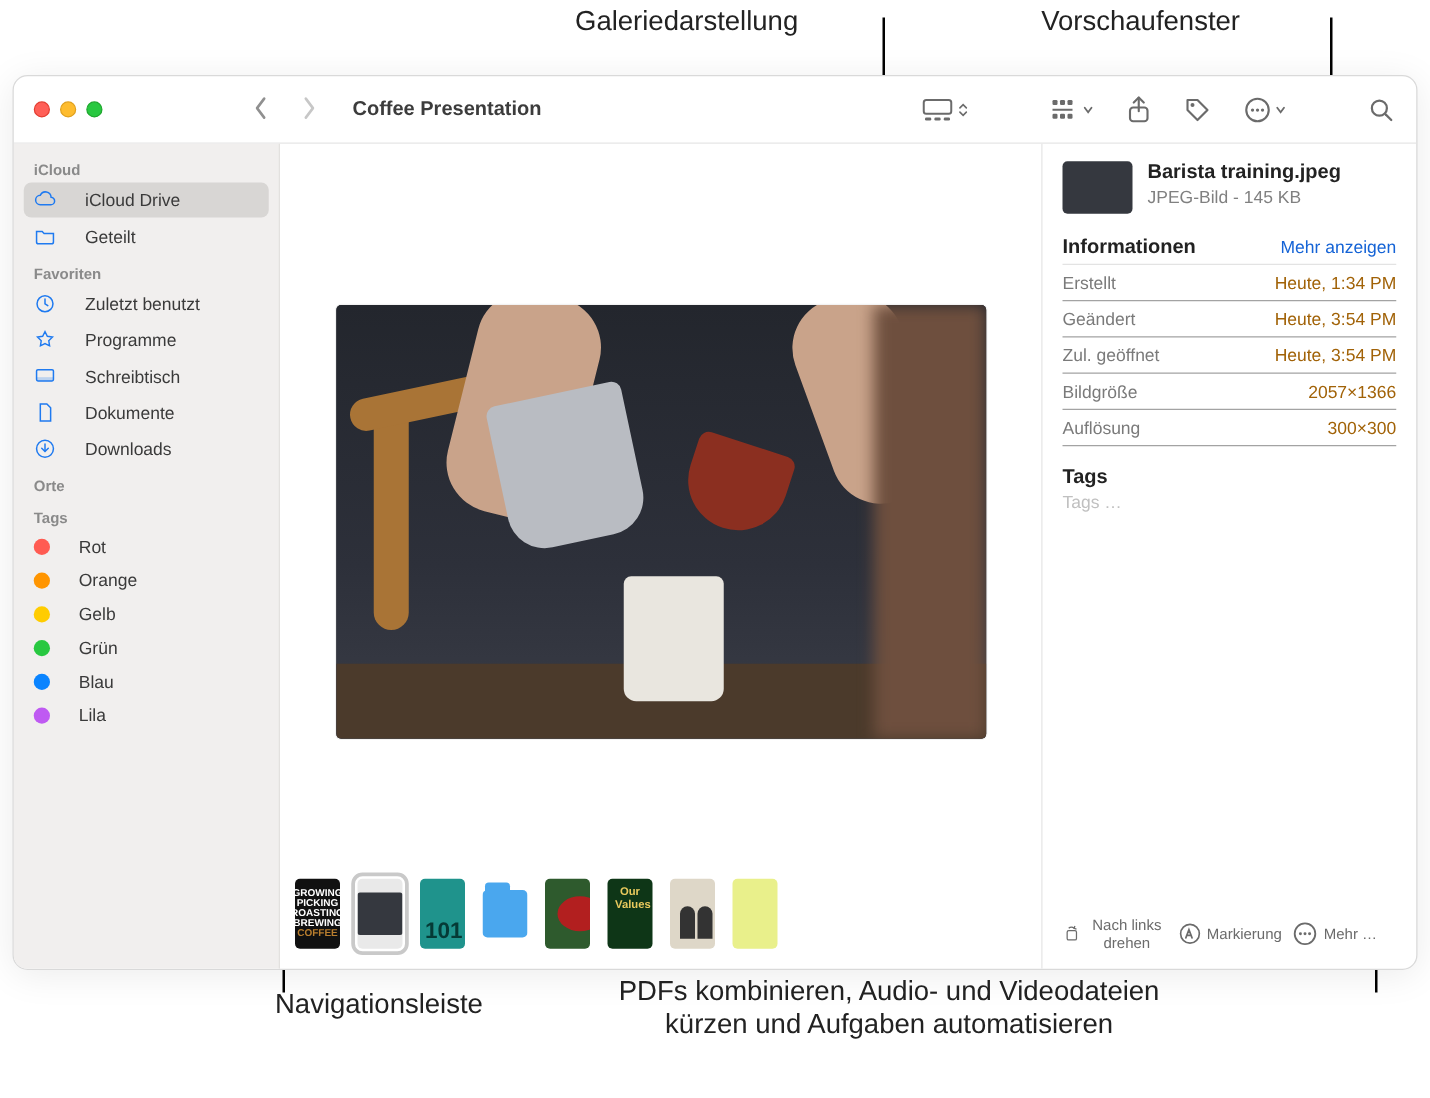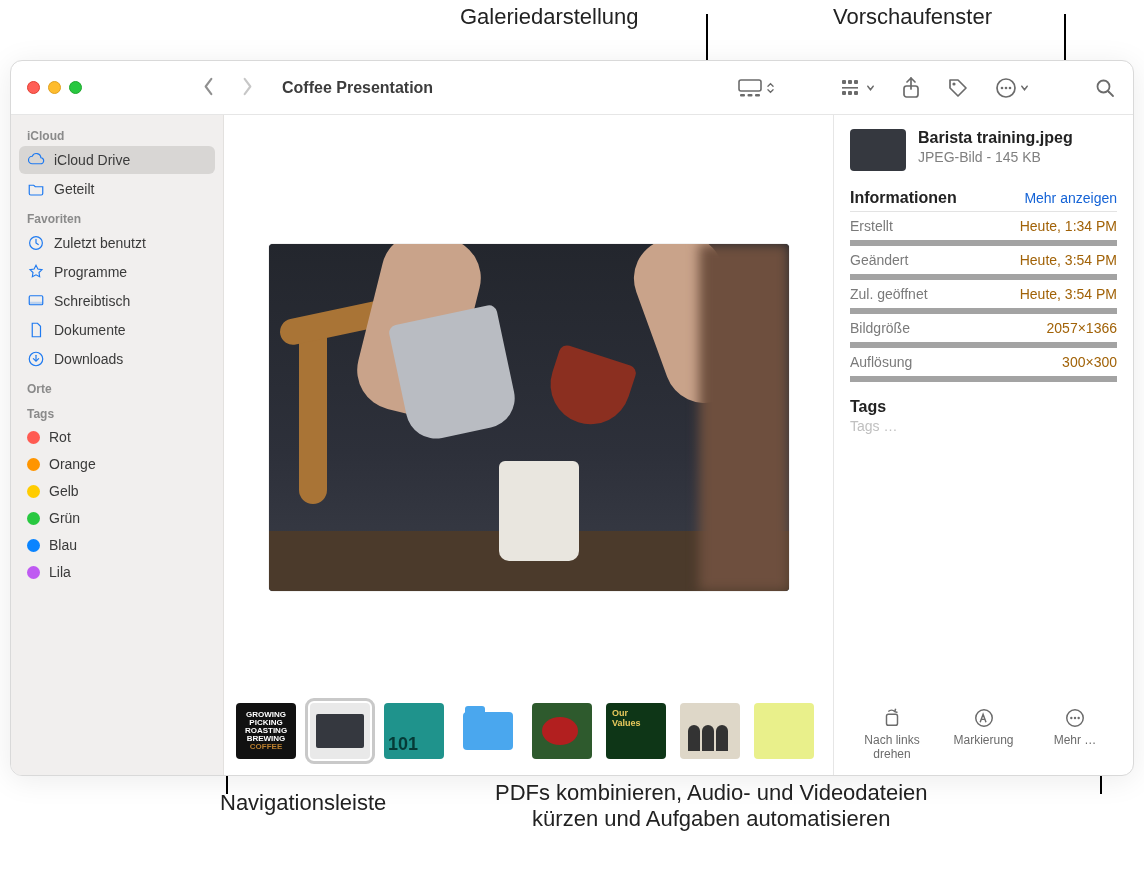--- a/index.html
+++ b/index.html
@@ -63,21 +63,21 @@
     background: #f1efee;
     border-right: 1px solid #e3e1df;
     padding: 6px 8px;
     display:flex;
     flex-direction:column;
     gap:1px;
     font-size:14px;
     overflow:hidden;
   }
   .sb-header { color:#8a8a8a; font-size:12px; font-weight:600; padding:8px 8px 2px; }
-  .sb-item { display:flex; align-items:center; gap:9px; padding:5px 8px; border-radius:6px; color:#3a3a3a; }
+  .sb-item { display:flex; align-items:center; gap:23px; padding:5px 8px; border-radius:6px; color:#3a3a3a; }
   .sb-item.selected { background:#d8d6d4; }
   .sb-icon { width:18px; height:18px; display:flex; align-items:center; justify-content:center; color:#1f7af0; }
   .sb-icon svg { width:18px; height:18px; }
   .tag-dot { width:13px; height:13px; border-radius:50%; }
   .content { flex:1; display:flex; min-width:0; }
   .gallery {
     flex:1;
     display:flex;
     flex-direction:column;
     min-width:0;
@@ -99,54 +99,55 @@
     box-shadow: 0 0 0 1px rgba(0,0,0,0.05);
   }
   .thumbs {
     height:76px;
     display:flex;
     align-items:center;
     gap:14px;
     padding:0 12px 12px;
   }
   .thumb {
-    width:60px;
+    width:36px;
     height:56px;
     border-radius:4px;
     background:#ccc;
     position:relative;
     overflow:hidden;
     font-size:8px;
+    text-align:center;
   }
   .thumb.sel { outline:3px solid #c9c9c9; outline-offset:2px; background:#e9e9e9; display:flex; align-items:center; justify-content:center;}
   .thumb.sel .mini { width:48px; height:34px; background:#35383f; border-radius:2px;}
   .inspector {
     width:300px;
     border-left:1px solid #e6e6e6;
     padding:14px 16px 10px;
     display:flex;
     flex-direction:column;
     font-size:14px;
   }
   .ins-head { display:flex; gap:12px; align-items:flex-start; margin-bottom:14px;}
   .ins-thumb { width:56px; height:42px; background:#35383f; border-radius:4px; flex-shrink:0;}
   .ins-title { font-weight:600; font-size:16px; color:#222;}
   .ins-sub { color:#808080; font-size:14px; margin-top:2px;}
   .ins-section-hdr { display:flex; justify-content:space-between; align-items:baseline; margin-top:4px;}
   .ins-section-hdr .h { font-weight:700; font-size:16px;}
   .ins-section-hdr .more { color:#1463d6; font-size:14px;}
   .info-table { margin-top:4px; border-top:1px solid #e3e3e3;}
-  .info-row { display:flex; justify-content:space-between; padding:6px 0; border-bottom:6px solid #a3a3a3; font-size:14px;}
+  .info-row { display:flex; justify-content:space-between; padding:6px 0; border-bottom:1px solid #a3a3a3; font-size:14px;}
   .info-row .k { color:#7a7a7a;}
   .info-row .v { color:#a16207;}
   .tags-hdr { font-weight:700; font-size:16px; margin-top:16px;}
   .tags-ph { color:#c0c0c0; margin-top:2px;}
   .ins-spacer { flex:1; }
   .ins-actions { display:flex; justify-content:space-between; gap:6px; padding:4px 0 4px; color:#6b6b6b;}
-  .ins-act { display:flex; flex-direction:column; align-items:center; gap:4px; font-size:12px; text-align:center; width:84px;}
+  .ins-act { display:flex; flex-direction:row; align-items:center; gap:4px; font-size:12px; text-align:center; width:84px;}
   .ins-act svg { width:22px; height:22px; }
   
   .barista-scene {
     position:absolute; inset:0;
     background: linear-gradient(#23262d 0%, #2d303a 60%, #3a3d47 100%);
   }
   .cup {
     position:absolute; width:80px; height:100px; background:#e9e6df; left:230px; bottom:30px;
     border-radius:6px 6px 10px 10px;
   }

